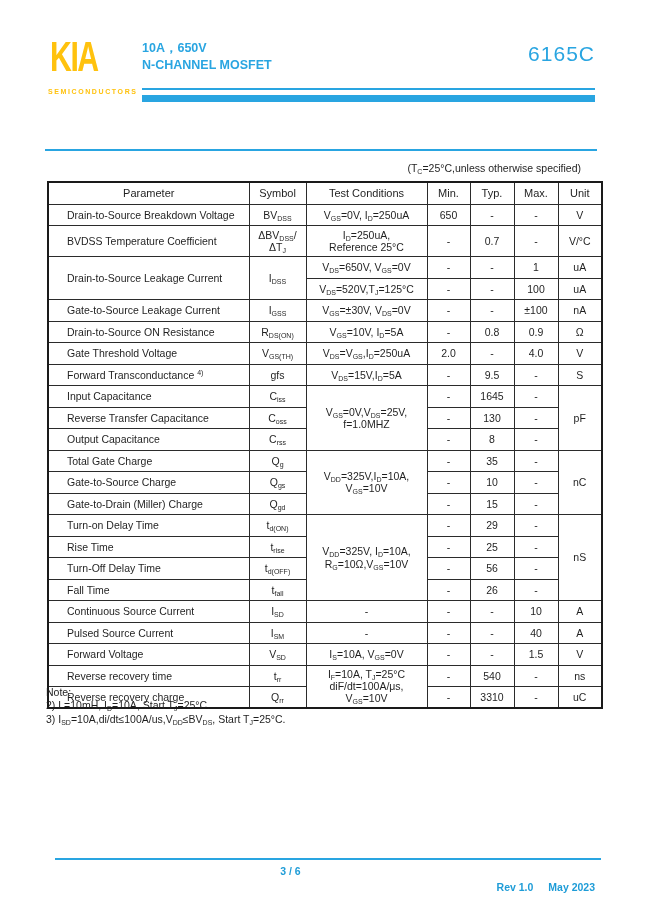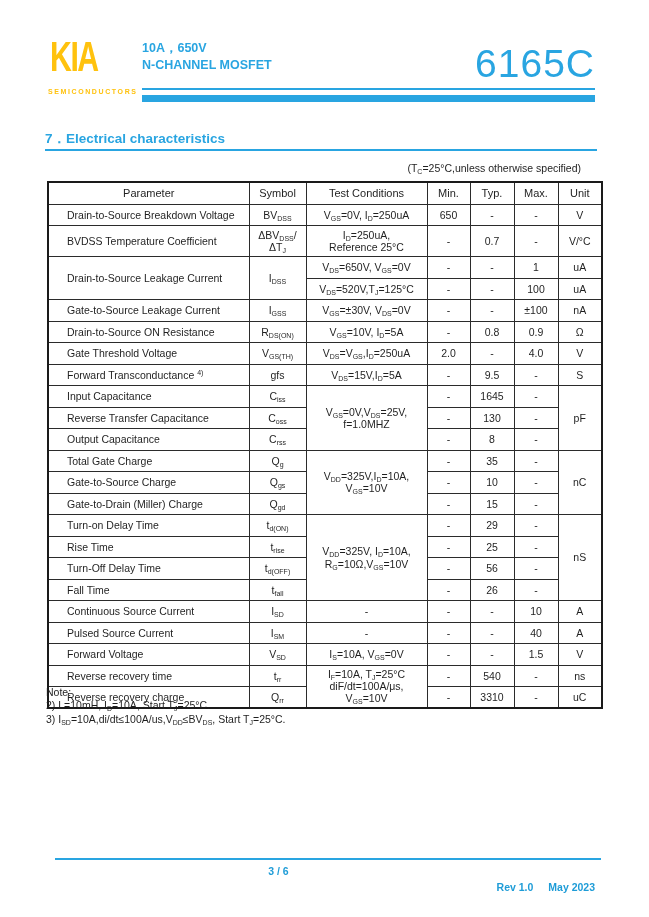--- a/index.html
+++ b/index.html
@@ -17,21 +17,21 @@
   .brand-tag {
     position:absolute; left:48px; top:88px;
     font-size:7px; font-weight:700; letter-spacing:1.6px; color:#FFC20E;
   }
   .subtitle {
     position:absolute; left:142px; top:40px;
     font-size:12.5px; font-weight:700; color:#29A5E1; line-height:17px;
   }
   .partno {
     position:absolute; right:54px; top:42px;
-    font-size:39px; font-weight:500; letter-spacing:1px; color:#29A5E1;
+    font-size:21px; font-weight:500; letter-spacing:1px; color:#29A5E1;
   }
   .hdr-rule { position:absolute; left:142px; top:88px; width:453px; height:2px; background:#29A5E1; }
   .hdr-bar  { position:absolute; left:142px; top:95px; width:453px; height:7px; background:#29A5E1; }
   
   .sec-title {
     position:absolute; left:45px; top:130px;
     font-size:13.5px; font-weight:700; color:#29A5E1;
   }
   .sec-underline { position:absolute; left:45px; top:149px; width:552px; height:1.6px; background:#29A5E1; }
   .cond-note {
@@ -53,21 +53,21 @@
   table.spec thead th { font-weight:400; font-size:11px; }
   table.spec tbody tr { height:21.5px; }
   table.spec td.pl { text-align:left; padding-left:18px; }
   sub { font-size:7px; vertical-align:-2px; line-height:0; }
   sup { font-size:7px; vertical-align:4px; line-height:0; }
   
   .notes { position:absolute; left:46px; top:686px; font-size:10.5px; line-height:13.4px; color:#1f1f1f; }
   
   .ftr-rule { position:absolute; left:55px; top:858px; width:546px; height:1.5px; background:#29A5E1; }
   .page-num {
-    position:absolute; left:0; top:865px; width:557px; text-align:center;
+    position:absolute; left:12px; top:865px; width:557px; text-align:center;
     font-size:10.5px; font-weight:700; color:#1E9CD7;
   }
   .revision {
     position:absolute; right:54px; top:865px;
     font-size:10.5px; font-weight:700; color:#1E9CD7;margin-top:16px;
   }
   .revision span { margin-left:12px; }
   .revision span:first-child { margin-left:0; }
 </style>
 </head>
@@ -80,21 +80,20 @@
     <div class="brand-tag">SEMICONDUCTORS</div>
     <div class="subtitle">
       <div>10A，650V</div>
       <div>N-CHANNEL MOSFET</div>
     </div>
     <div class="partno">6165C</div>
     <div class="hdr-rule"></div>
     <div class="hdr-bar"></div>
   </div>
 
-  <div class="sec-title">7．Electrical characteristics</div>
   <div class="sec-underline"></div>
   <div class="cond-note">(T<sub>C</sub>=25°C,unless otherwise specified)</div>
 
   <div class="spec-wrap">
     <table class="spec">
       <colgroup>
           <col style="width: 201px;">
           <col style="width: 57px;">
           <col style="width: 121px;">
           <col style="width: 43px;">

